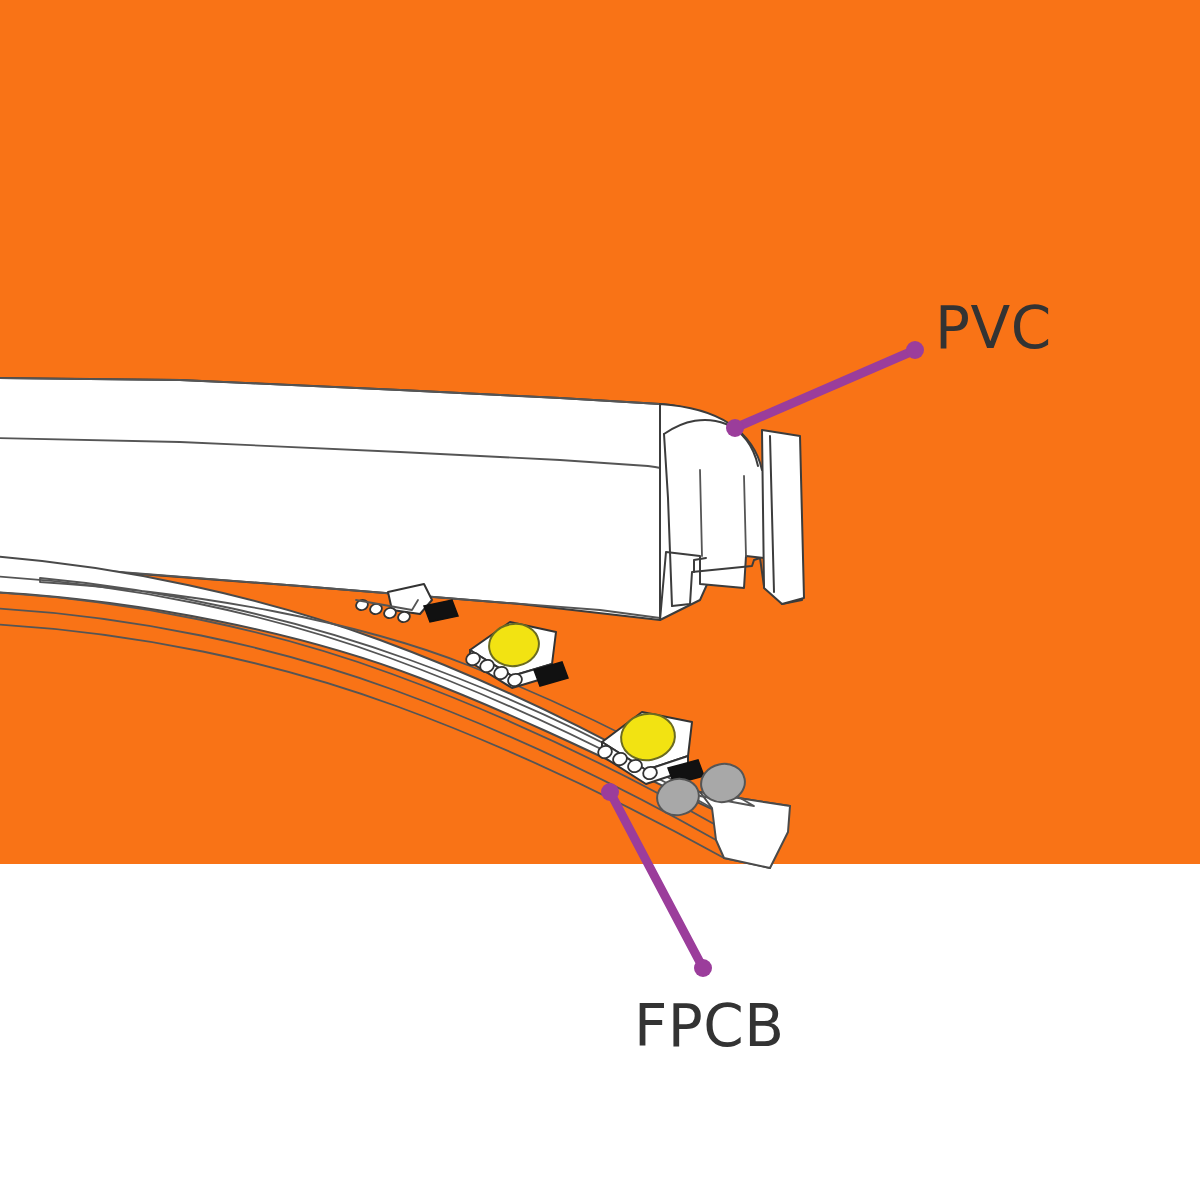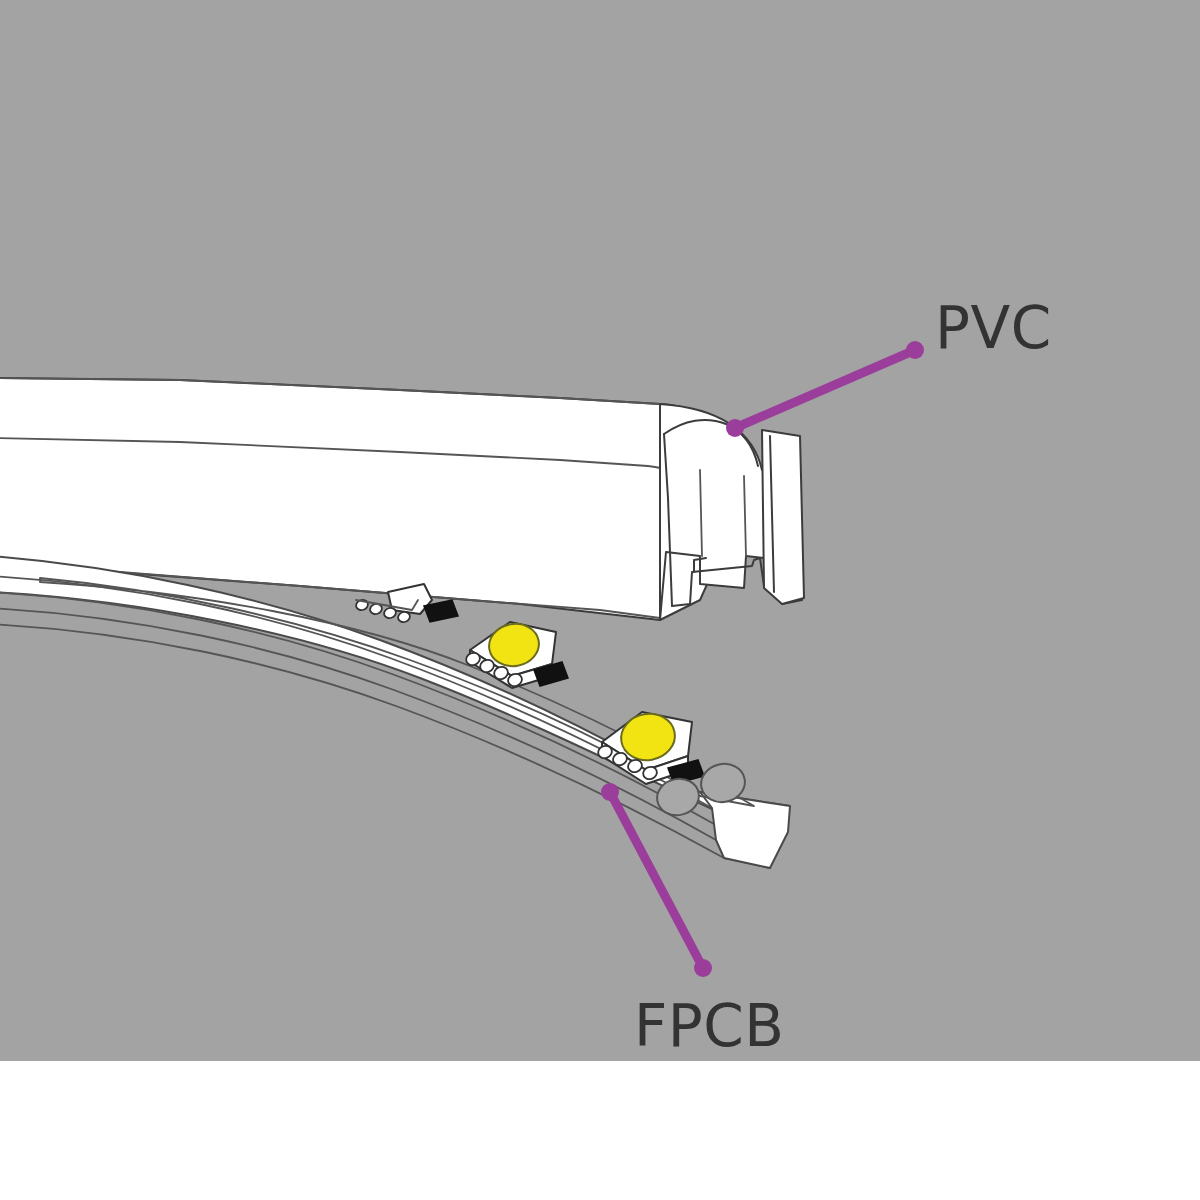--- a/index.html
+++ b/index.html
@@ -10,22 +10,22 @@
   }
   body {
     width: 1200px;
     height: 1200px;
     overflow: hidden;
     font-family: "DejaVu Sans", "Liberation Sans", sans-serif;
   }
   #diagram-root {
     position: relative;
     width: 1200px;
-    height: 1061px;
-    background: #a3a3a3;
+    height: 864px;
+    background: #f97316;
   }
   #diagram-svg {
     position: absolute;
     top: 0;
     left: 0;
     width: 1200px;
     height: 1200px;
     display: block;
   }
   .callout-label {

